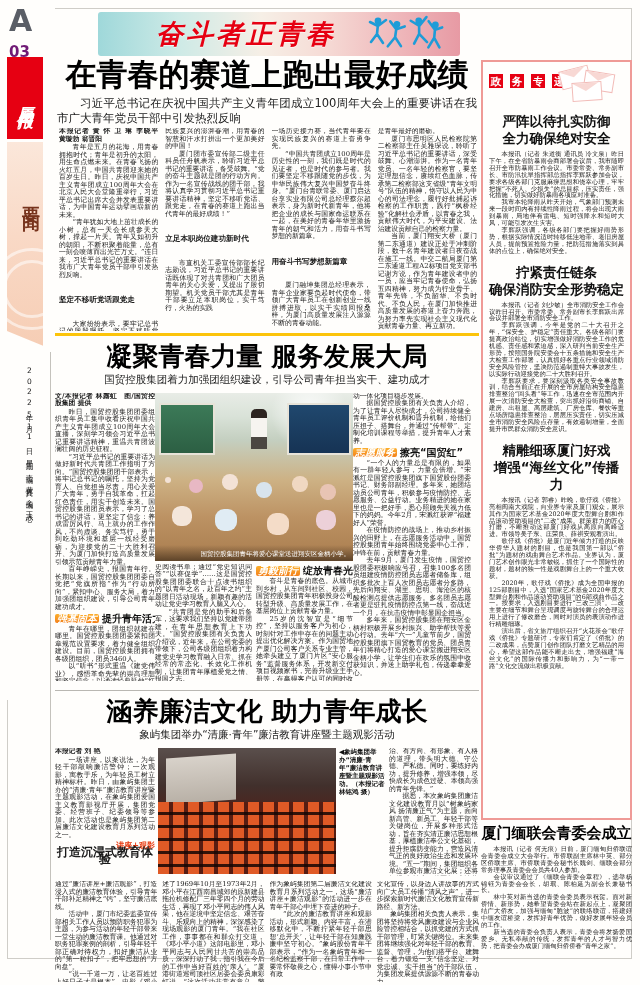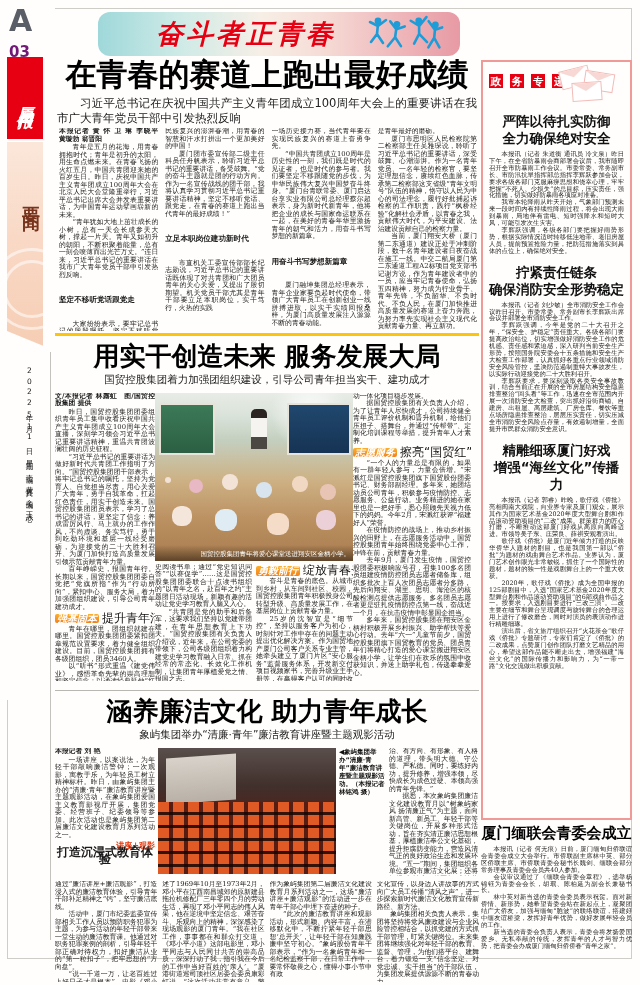--- a/index.html
+++ b/index.html
@@ -24,21 +24,21 @@
     clip-path:polygon(0 0,100% 0,100% 97%,0 90%);overflow:hidden;}
   .ribbon .sec{position:absolute;left:0;right:0;top:16px;writing-mode:vertical-rl;text-orientation:upright;
     margin:auto;font-family:var(--hei);font-weight:900;font-size:18px;color:#77331c;letter-spacing:6px;height:80px;
     display:flex;justify-content:center;width:100%;}
   .ribbon .wave{position:absolute;border:3px solid rgba(255,255,255,.55);border-radius:50%;}
   .w1{width:52px;height:52px;left:-4px;top:118px;}
   .w2{width:76px;height:76px;left:-16px;top:106px;border-color:rgba(244,178,140,.45);}
   .dateline{position:absolute;left:24px;top:366px;height:340px;writing-mode:vertical-rl;text-orientation:upright;
     font-size:7.5px;color:#222;letter-spacing:1.5px;font-family:var(--hei);}
   
-  .banner{position:absolute;left:98px;top:12px;width:362px;height:44px;border-radius:12px;
+  .banner{position:absolute;left:98px;top:12px;width:362px;height:44px;border-radius:3px;
     background:linear-gradient(90deg,#9fd8da 0%,#cdeae6 22%,#f6efe6 45%,#f6dcd6 62%,#efb9bc 82%,#e79aa4 100%);
     display:flex;align-items:center;}
   .banner .slogan{font-family:var(--hei);font-weight:900;font-style:italic;font-size:27px;
     color:var(--brightred);letter-spacing:3px;margin-left:58px;white-space:nowrap;
     text-shadow:0 1px 0 rgba(255,255,255,.6);}
   .banner svg{position:absolute;right:6px;top:2px;}
   
   .lead-h1{position:absolute;left:55px;top:56px;width:424px;text-align:center;font-family:var(--hei);
     font-weight:900;font-size:31px;line-height:36px;color:#000;letter-spacing:0px;white-space:nowrap;}
   .lead-sub{position:absolute;left:57px;top:96px;width:420px;font-size:11.5px;line-height:15px;
@@ -46,21 +46,21 @@
   .lead-cols{position:absolute;left:59px;top:128px;width:418px;height:203px;display:flex;gap:7px;overflow:hidden;}
   .lead-cols .col{flex:1 1 0;overflow:hidden;font-size:6.8px;line-height:7.5px;}
   
   p{margin:0;text-indent:2em;text-align:justify;}
   .cont{text-indent:0;}
   .byline{text-indent:0;font-weight:700;font-family:var(--hei);margin-bottom:1px;}
   .crosshead{font-weight:900;text-align:left;text-indent:0;font-size:7.6px;margin:17px 0;font-family:var(--hei);}
   .tagline{text-indent:0;margin:2.5px 0;display:flex;align-items:center;gap:3px;}
   .tagline .chip{background:linear-gradient(180deg,#fcaf2c,#f3811c);color:#fff;font-size:10px;
     padding:1px 2px;border-radius:2px;font-weight:700;font-family:var(--hei);white-space:nowrap;font-style:italic;}
-  .tagline .tx{font-weight:400;font-size:12px;font-family:var(--hei);color:#111;white-space:nowrap;}
+  .tagline .tx{font-weight:700;font-size:10px;font-family:var(--hei);color:#111;white-space:nowrap;}
   .sec-tag{color:var(--red);text-align:right;font-weight:900;font-size:8px;text-indent:0;
     margin-top:3px;font-family:var(--hei);}
   .sec-sub{text-align:center;font-weight:900;font-size:12px;text-indent:0;margin-bottom:12px;font-family:Liberation Mono, monospace;}
   
   .gov-box{position:absolute;left:481px;top:60px;width:151px;height:760px;border:2px solid var(--boxborder);
     box-sizing:border-box;padding:6px 6px 4px;overflow:hidden;background:#fffefc;}
   .zw-logo{position:relative;height:34px;margin-top:2px;}
   .zw-sq{display:inline-block;width:14px;height:14px;background:var(--brightred);color:#fff;
     font-family:var(--hei);font-weight:900;font-size:10.5px;line-height:14px;text-align:center;margin-right:2px;}
   .env{position:absolute;width:28px;height:17px;border:1px solid #f2bcb8;background:#fff;}
@@ -245,21 +245,21 @@
     <div class="bodytx">
         <p>本报讯（记者 何无痕）日前，厦门缅甸归侨联谊会青委会成立大会举行。市侨联副主席林中英、部分区侨联主席、市侨联青委会秘书长魏剑、缅联会部分常务理事及青委会会员共40人参加。</p>
         <p>会议审议通过了《缅联会青委会章程》，选举杨锦钰为青委会会长，胡珉、陈柏延为副会长兼秘书长。</p>
         <p>林中英对新当选的青委会委员表示祝贺。面对新侨情、新形势，她希望青委会站在新起点上，凝聚团结广大侨友，加强与缅甸“胞波”的联络联谊，搭建好中缅友谊桥梁，发挥好青年优势，做好发展年轻会员的工作。</p>
         <p>新当选的青委会负责人表示，青委会将发扬爱国爱乡、无私奉献的传统，发挥青年的人才与智力优势，把青委会办成厦门缅甸归侨侨眷“青年之家”。</p>
       </div>
   </div>
 
   <div class="guomao">
     <div class="gold-rule"></div>
-    <h2>用实干创造未来 服务发展大局</h2>
+    <h2>凝聚青春力量 服务发展大局</h2>
     <div class="art-sub">国贸控股集团着力加强团组织建设，引导公司青年担当实干、建功成才</div>
     <div class="gm-cols">
       <div class="gm-c1">
           <p class="byline"><span class="">文/本报记者 林露虹　图/国贸控股集团 提供</span></p>
           <p>昨日，国贸控股集团团委组织青年员工集中收看庆祝中国共产主义青年团成立100周年大会直播，深刻学习领会习近平总书记重要讲话精神，重温共青团波澜壮阔的历史征程。</p>
           <p>“习近平总书记的重要讲话为做好新时代共青团工作指明了方向。”国贸控股集团团干部表示，将牢记总书记的嘱托，坚持为党育人、自觉担当尽责，用心关爱广大青年，勇于自我革命，扛起红色责任，用实干创造未来。国贸控股集团团员表示，学习了总书记的讲话，更坚定了信念：养成雷厉风行、马上就办的工作作风，不尚虚谈、务实笃行，勇于到吃劲环境和基层一线经受磨砺，为迎接党的二十大胜利召开、为厦门加快打造高质量发展引领示范贡献青年力量。</p>
           <p>百年峥嵘史，报国青年行。长期以来，国贸控股集团团委自觉把“党旗所指”作为“行动所向”，紧扣中心、服务大局，着力加强团组织建设，引导公司青年建功成才。</p>
           <p class="tagline">
             <span class="chip">强基固本</span>
             <span class="tx">提升青年活力</span>

